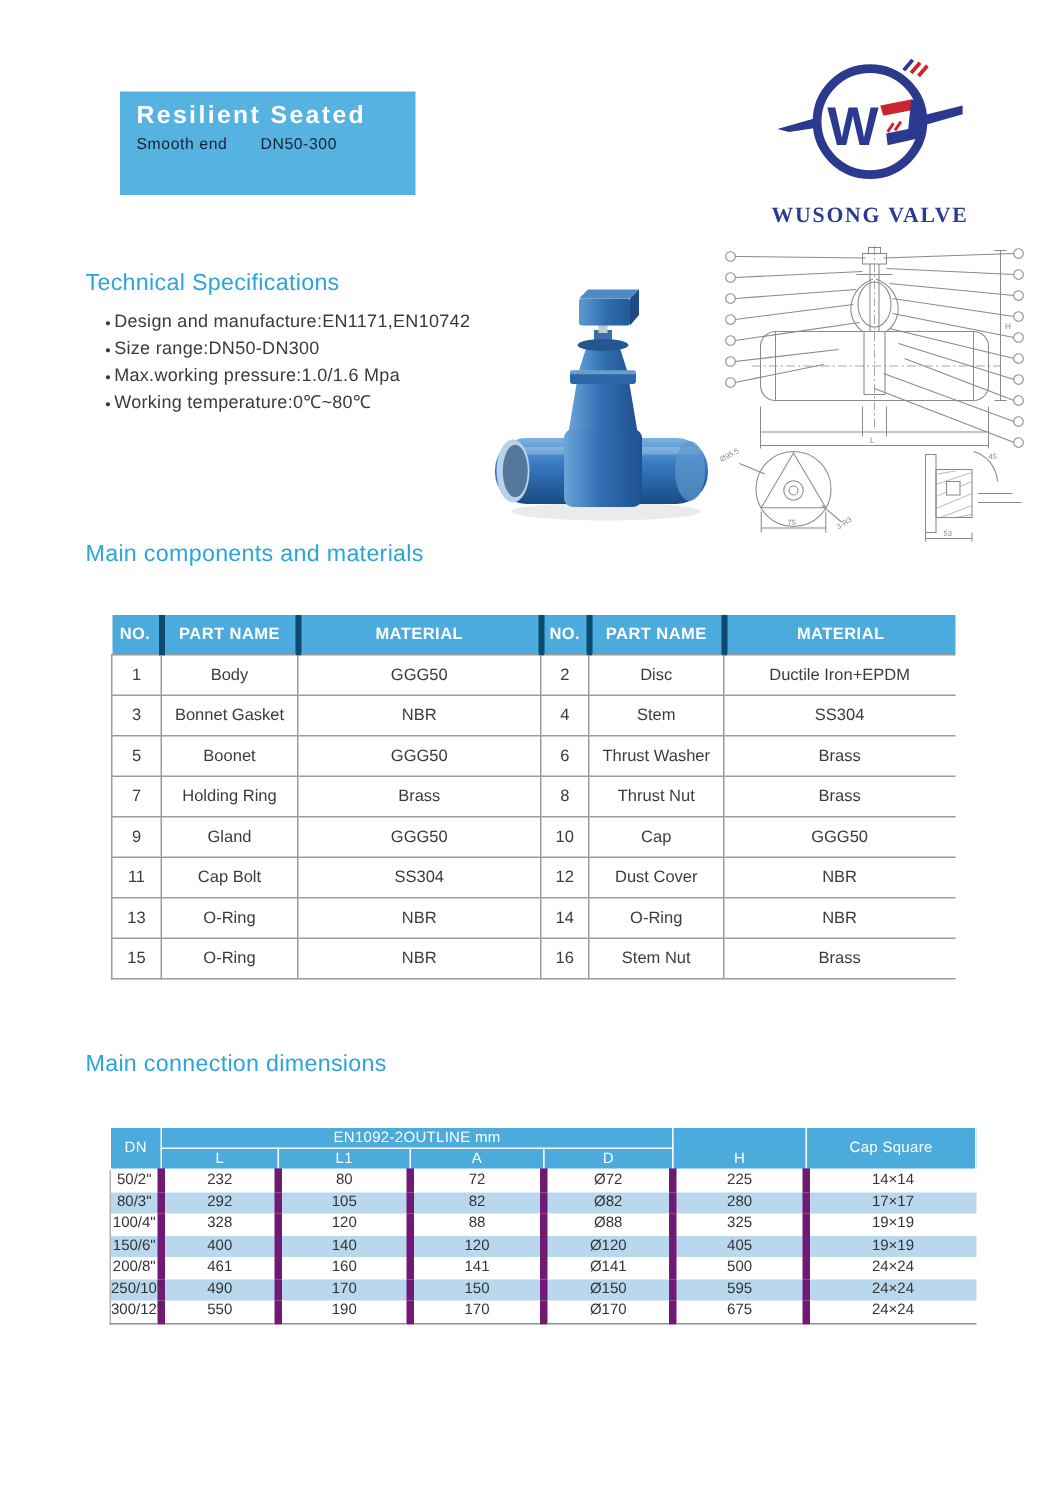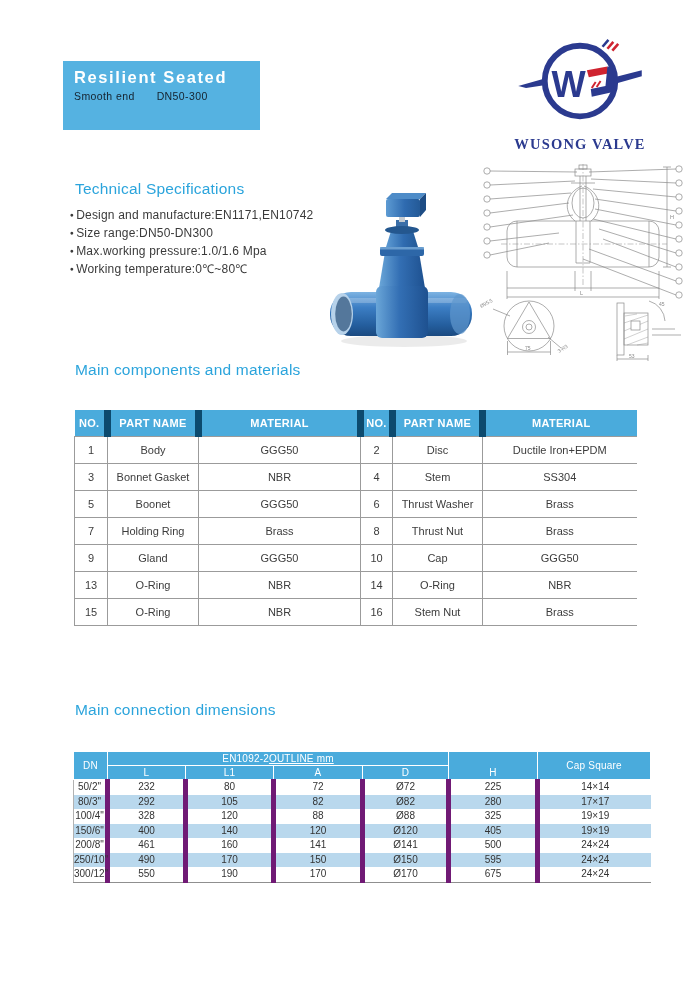--- a/index.html
+++ b/index.html
@@ -1,61 +1,61 @@
 <!DOCTYPE html>
 <html><head>
 <meta charset="utf-8">
 <style>
   * { margin:0; padding:0; box-sizing:border-box; }
   body { background:#fff; font-family:"Liberation Sans", sans-serif; }
   .page { position:relative; width:700px; height:1001px; background:#ffffff; overflow:hidden; }
 
   
-  .title-box { position:absolute; left:63px; top:61px; width:197px; height:69px;
+  .title-box { position:absolute; left:80px; top:61px; width:197px; height:69px;
     background:#55b2e1; padding:7px 10px 5px 11px; }
   .title-line { color:#fff; font-weight:bold; font-size:16.5px; letter-spacing:1.6px; line-height:19px; }
   .subtitle-row { margin-top:3px; font-size:10.5px; color:#15222e; letter-spacing:.4px; display:flex;text-align:center; }
   .subtitle-row .sub-right { margin-left:22px; }
 
   .logo { position:absolute; left:497px; top:36px; width:166px; height:126px; text-align:center; }
   .logo svg { display:block; margin:0 auto; }
   .brand-name { margin-top:2px; font-size:14.5px; font-weight:bold; color:#2b3a8f; letter-spacing:1.2px;font-family:Liberation Serif, serif; }
 
   
-  .section-title { position:absolute; left:75px; color:#2ba4dc; font-size:15.5px; letter-spacing:.2px; }
+  .section-title { position:absolute; left:57px; color:#2ba4dc; font-size:15.5px; letter-spacing:.2px; }
   #t-specs { top:180px; }
   #t-comp  { top:361px; }
   #t-dims  { top:701px; }
 
   
   .bullets { position:absolute; left:70px; top:206px; width:265px; list-style:none; }
   .bullets li { font-size:12px; color:#3a3a3a; line-height:17.6px; letter-spacing:.2px; }
   .bullets li::before { content:"●"; font-size:6.5px; vertical-align:1.5px; margin-right:2px; color:#3a3a3a; }
 
   
   .valve-photo { position:absolute; left:325px; top:190px; width:152px; height:160px; }
   .tech-drawing { position:absolute; left:479px; top:163px; width:212px; height:202px; }
   .tech-drawing text { font-family:"Liberation Sans", sans-serif; fill:#8a8a8a; }
 
   
   table { border-collapse:collapse; table-layout:fixed; }
   .comp-table { position:absolute; left:74px; top:410px; width:562px; }
   .comp-table th { background:#4aabdc; color:#fff; font-size:11px; font-weight:bold;
-    height:26px; border-right:7px solid #0c4a6e; letter-spacing:.3px; }
+    height:26px; border-right:4px solid #0c4a6e; letter-spacing:.3px; }
   .comp-table th:last-child { border-right:none; }
   .comp-table td { height:27px; text-align:center; font-size:11px; color:#3c3c3c;
     border:1px solid #9b9b9b; border-right:1px solid #9b9b9b; }
   .comp-table td:last-child { border-right:none; }
 
   
   .dims-table { position:absolute; left:73px; top:751px; width:577px; }
   .dims-table th { background:#4aabdc; color:#fff; font-size:10px; font-weight:normal;
     height:14px; border:1px solid #fff; letter-spacing:.2px; }
   .dims-table th.th-h { vertical-align:bottom; padding-bottom:1px; }
-  .group-gap { margin-left:0;text-decoration:underline; }
+  .group-gap { margin-left:0; }
   .dims-table td { height:14.5px; text-align:center; font-size:10px; color:#333;
     border-left:5px solid #701a75; line-height:14.5px; }
   .dims-table td:first-child { border-left:1px solid #b2b2b2; }
   .dims-table tbody tr:nth-child(even) td { background:#b9d8ed; }
   .dims-table tbody tr:last-child td { border-bottom:1px solid #8f8f8f; }
 </style>
 </head>
 <body>
 
 <div class="page">
@@ -298,20 +298,28 @@
         </tr>
         <tr>
           <td>9</td>
           <td>Gland</td>
           <td>GGG50</td>
           <td>10</td>
           <td>Cap</td>
           <td>GGG50</td>
         </tr>
         <tr>
+          <td>11</td>
+          <td>Cap Bolt</td>
+          <td>SS304</td>
+          <td>12</td>
+          <td>Dust Cover</td>
+          <td>NBR</td>
+        </tr>
+        <tr>
           <td>13</td>
           <td>O-Ring</td>
           <td>NBR</td>
           <td>14</td>
           <td>O-Ring</td>
           <td>NBR</td>
         </tr>
         <tr>
           <td>15</td>
           <td>O-Ring</td>

